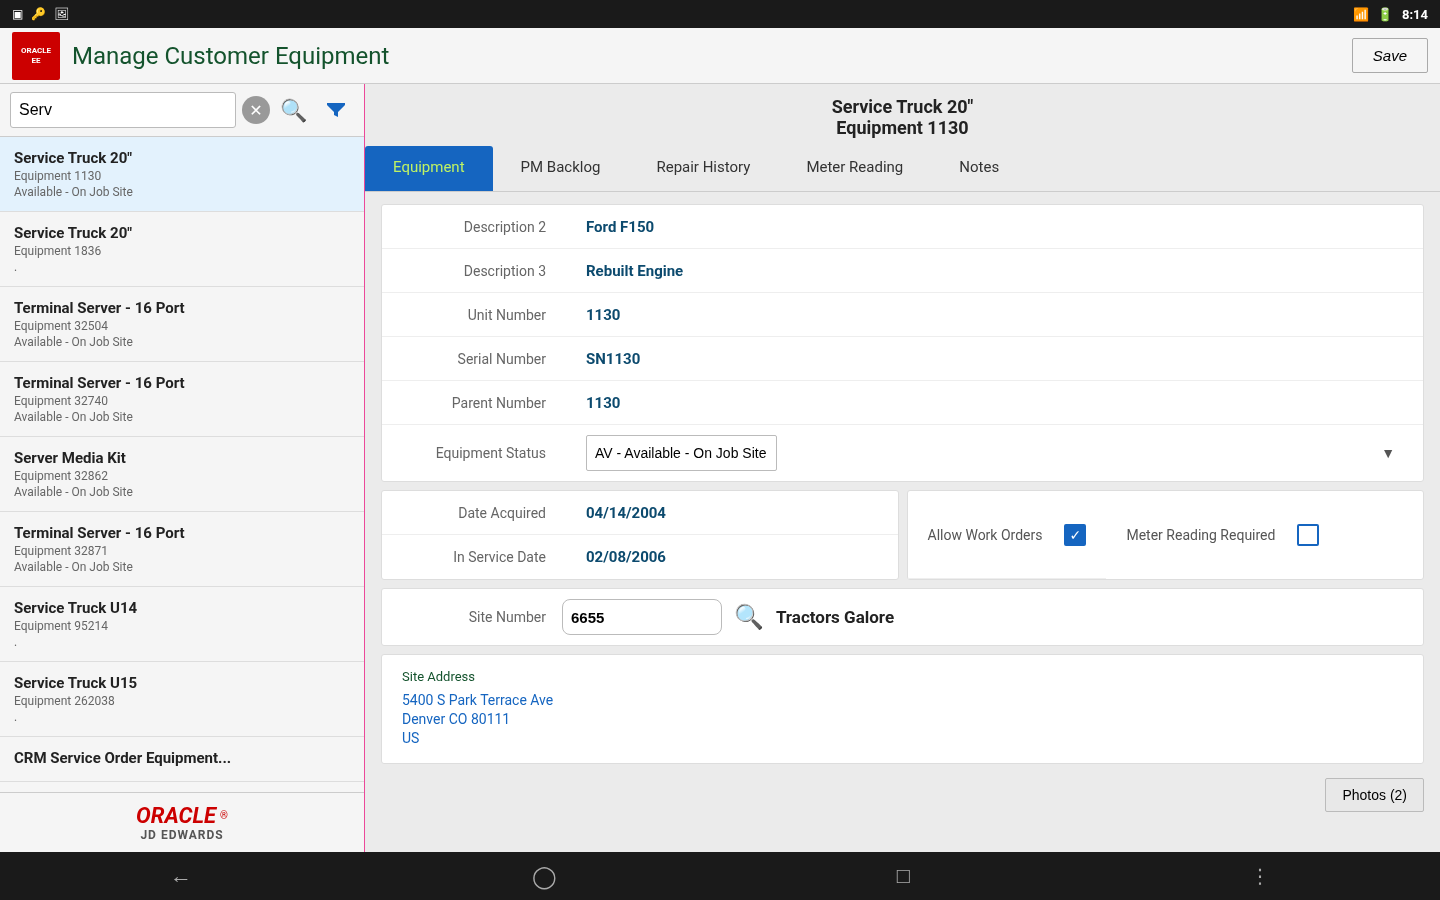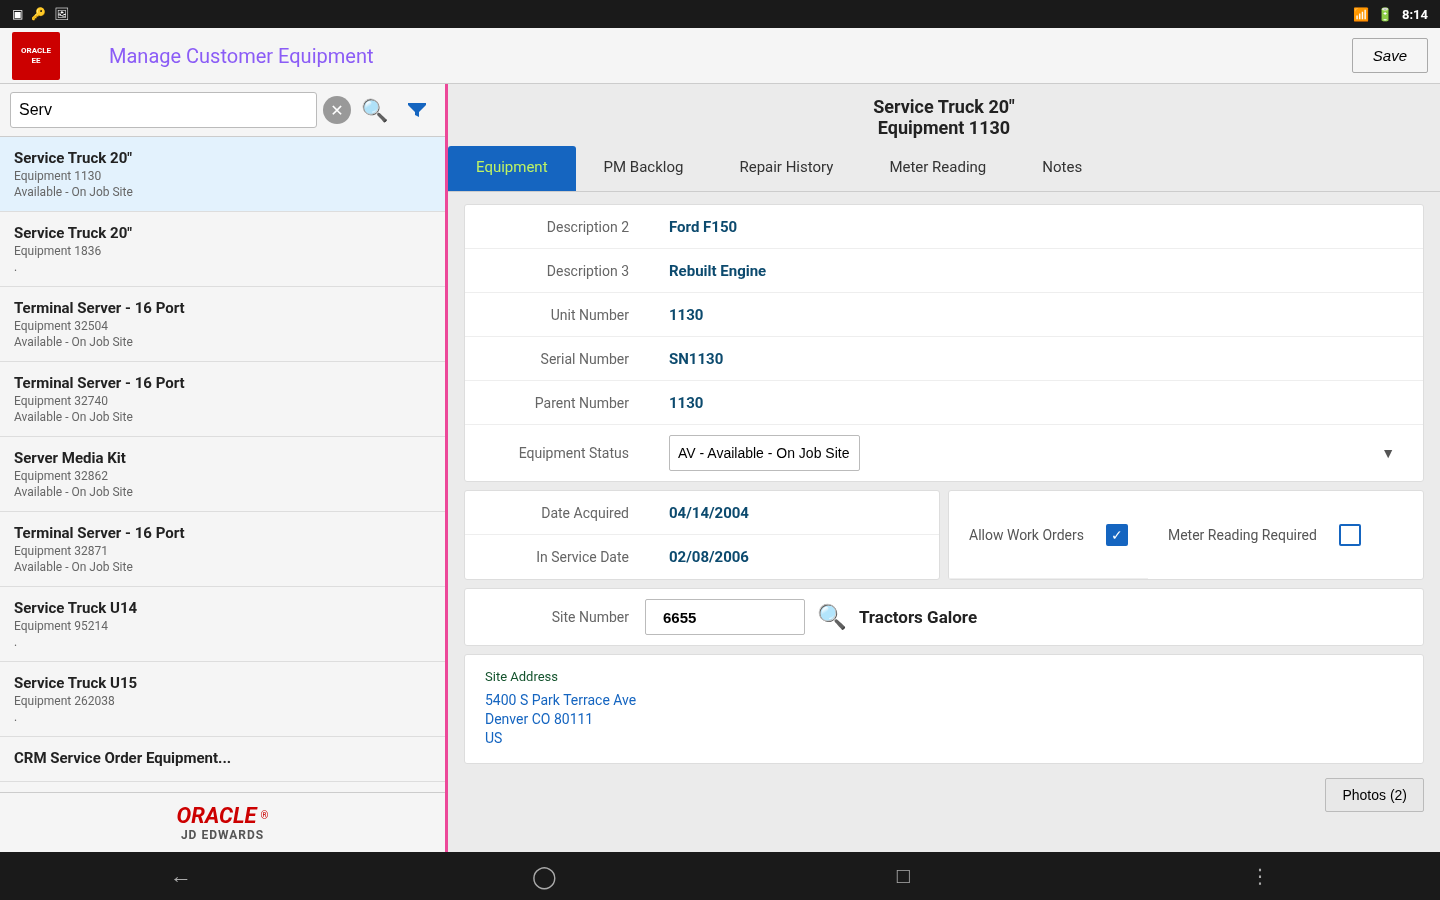--- a/index.html
+++ b/index.html
@@ -33,42 +33,42 @@
       width: 48px;
       height: 48px;
       background: #cc0000;
       display: flex;
       align-items: center;
       justify-content: center;
       border-radius: 2px;
       flex-shrink: 0;
     }
     .oracle-logo-box span { color: white; font-size: 8px; font-weight: bold; text-align: center; line-height: 1.2; }
-    .app-title { font-size: 20px; color: #8b5cf6; flex: 1; margin-left: 37px; }
+    .app-title { font-size: 24px; color: #14532d; flex: 1; }
     .save-btn {
       background: #f5f5f5;
       border: 1px solid #aaa;
       padding: 8px 20px;
       font-size: 15px;
       cursor: pointer;
       border-radius: 2px;
       font-style: italic;
     }
 
     
     .main-layout {
       display: flex;
       height: calc(900px - 28px - 56px - 48px);
     }
 
     
     .left-panel {
-      width: 448px;
+      width: 365px;
       background: #f5f5f5;
-      border-right: 3px solid #ec4899;
+      border-right: 1px solid #ec4899;
       display: flex;
       flex-direction: column;
       flex-shrink: 0;
     }
     .search-bar {
       display: flex;
       align-items: center;
       padding: 8px 10px;
       gap: 6px;
       border-bottom: 1px solid #ccc;
@@ -256,22 +256,22 @@
     
     .site-row {
       display: flex;
       align-items: center;
       padding: 10px 20px;
     }
     .site-input {
       width: 160px;
       height: 36px;
       border: 1px solid #bbb;
-      border-radius: 2px;
-      padding: 0 17px;
+      border-radius: 8px;
+      padding: 0 8px;
       font-size: 15px;
       font-weight: bold;
     }
     .site-search-icon {
       font-size: 24px;
       color: #1565c0;
       margin: 0 12px;
       cursor: pointer;
     }
     .site-name { font-size: 17px; font-weight: bold; color: #222; }

